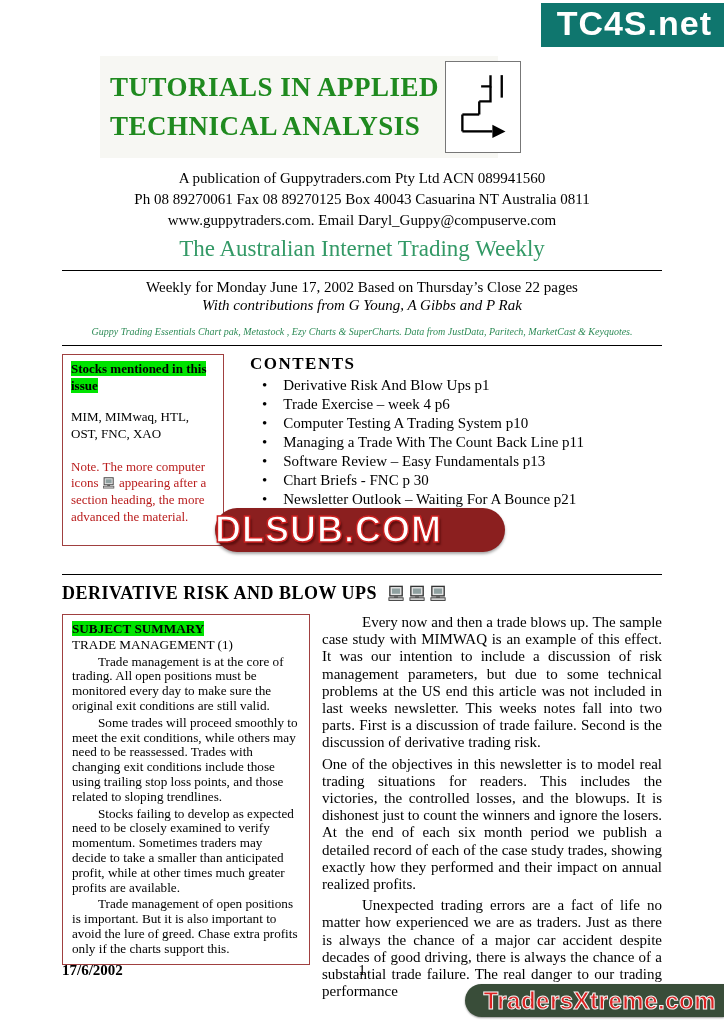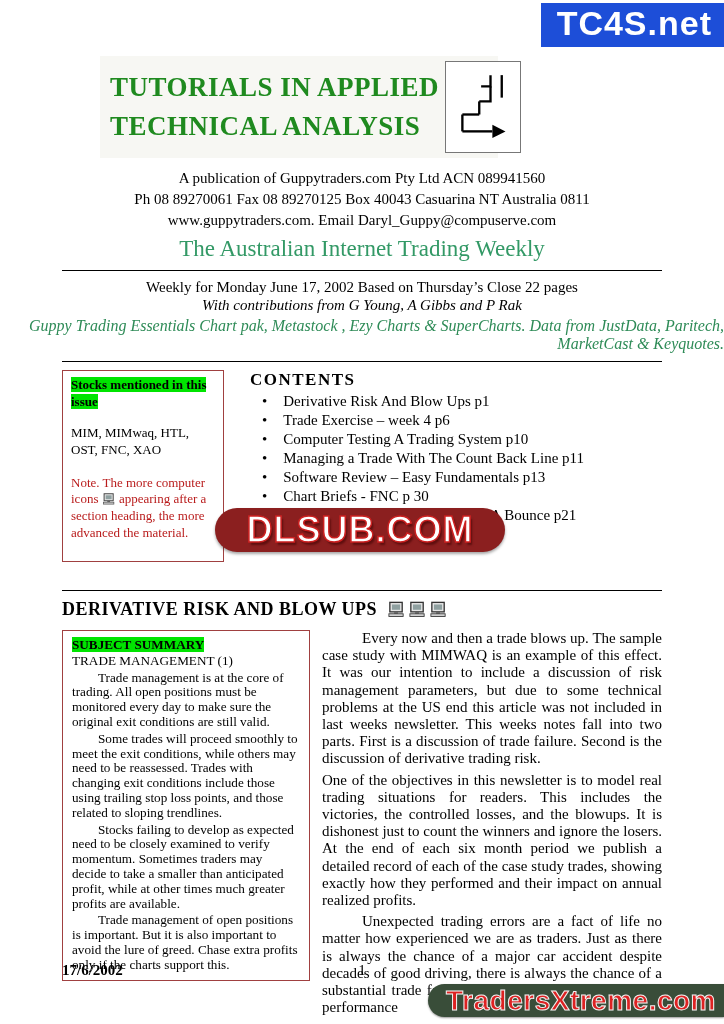--- a/index.html
+++ b/index.html
@@ -7,21 +7,21 @@
   body {
     width:724px; height:1024px;
     font-family:"Liberation Serif", serif;
     color:#000;
   }
   .page { position:relative; width:724px; height:1024px; background:#fff; overflow:hidden; }
 
   
   .tc4s {
     position:absolute; top:3px; right:0;
-    background:#1d4ed8; color:#fff;
+    background:#0f766e; color:#fff;
     font-family:"Liberation Sans", sans-serif;
     font-weight:bold; font-size:34px;
     padding:1px 12px 4px 16px; letter-spacing:1px;
   }
 
   
   .masthead {
     margin:56px 0 0 100px; width:398px;
     background:#f7f7f3; padding:5px 6px 5px 10px;
     display:flex; align-items:center;
@@ -38,21 +38,21 @@
   }
 
   .pub-block { margin-top:10px; text-align:center; }
   .pub-line { font-size:15px; line-height:21px; }
   .tagline { font-size:23px; color:#339966; margin-top:5px; text-align:center; }
 
   .rule { border-top:1px solid #000; margin:8px 62px 0; }
 
   .weekly  { text-align:center; font-size:15px; margin-top:8px; }
   .contrib { text-align:center; font-size:15px; font-style:italic; margin-top:1px; }
-  .tools   { text-align:right; font-size:16px; font-style:italic; color:#2e8b57; margin-top:3px; }
+  .tools   { text-align:center; font-size:10px; font-style:italic; color:#2e8b57; margin-top:12px; }
 
   
   .contents-row { display:flex; margin:8px 62px 0; }
   .stocks-box {
     width:162px; min-height:192px;
     border:1px solid #a04040; padding:6px 8px;
     font-size:13px; line-height:1.3; flex:0 0 auto;
   }
   .hl { background:#00e400; font-weight:bold; }
   .stocks-list { margin-top:14px; }
@@ -60,21 +60,21 @@
   .toc { flex:1; margin-left:14px; }
   .toc-heading { font-weight:bold; font-size:17px; letter-spacing:1.5px; margin-left:12px; line-height:20px; }
   .toc-list { margin-top:2px; margin-left:24px; }
   .toc-item { font-size:15px; line-height:19px; display:flex; }
   .toc-item::before { content:"\2022"; margin-right:16px; }
 
   
   .dlsub {
     position:absolute; left:215px; top:508px; width:290px; height:44px;
     background:#8b1f1f; border-radius:22px;
-    display:flex; align-items:center; justify-content:center;
+    display:flex; align-items:center; justify-content:flex-start;
     box-shadow:0 2px 3px rgba(0,0,0,.35);
   }
   .dlsub span {
     font-family:"Liberation Sans", sans-serif; font-weight:bold; font-size:36px;
     color:#fff; -webkit-text-stroke:1.5px #cc2020; letter-spacing:1px;
     text-shadow:2px 3px 2px rgba(60,0,0,.55);
   }
 
   .rule-article { border-top:1px solid #000; margin:28px 62px 0; }
 
@@ -99,21 +99,21 @@
   .footer-page { position:absolute; left:50%; top:962px; transform:translateX(-50%); font-size:15px; }
 
   
   .txtreme {
     position:absolute; right:0; top:984px; height:33px;
     background:#394d39; border-radius:17px 0 0 17px;
     display:flex; align-items:center; padding:0 8px 0 18px;
     box-shadow:0 1px 2px rgba(0,0,0,.4);
   }
   .txtreme span {
-    font-family:"Liberation Sans", sans-serif; font-weight:bold; font-size:28px;
+    font-family:"Liberation Sans", sans-serif; font-weight:bold; font-size:24px;
     color:#dd2222; -webkit-text-stroke:1px #f2f2f2; letter-spacing:.5px;
   }
 </style>
 </head>
 <body>
 
 <div class="page">
 
   <div class="tc4s">
     <span>TC4S.net</span>

